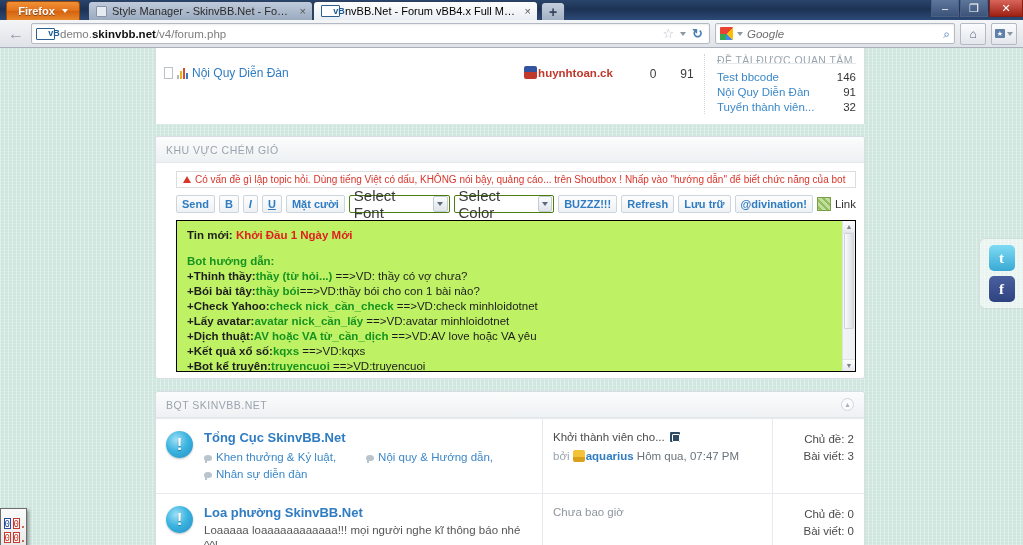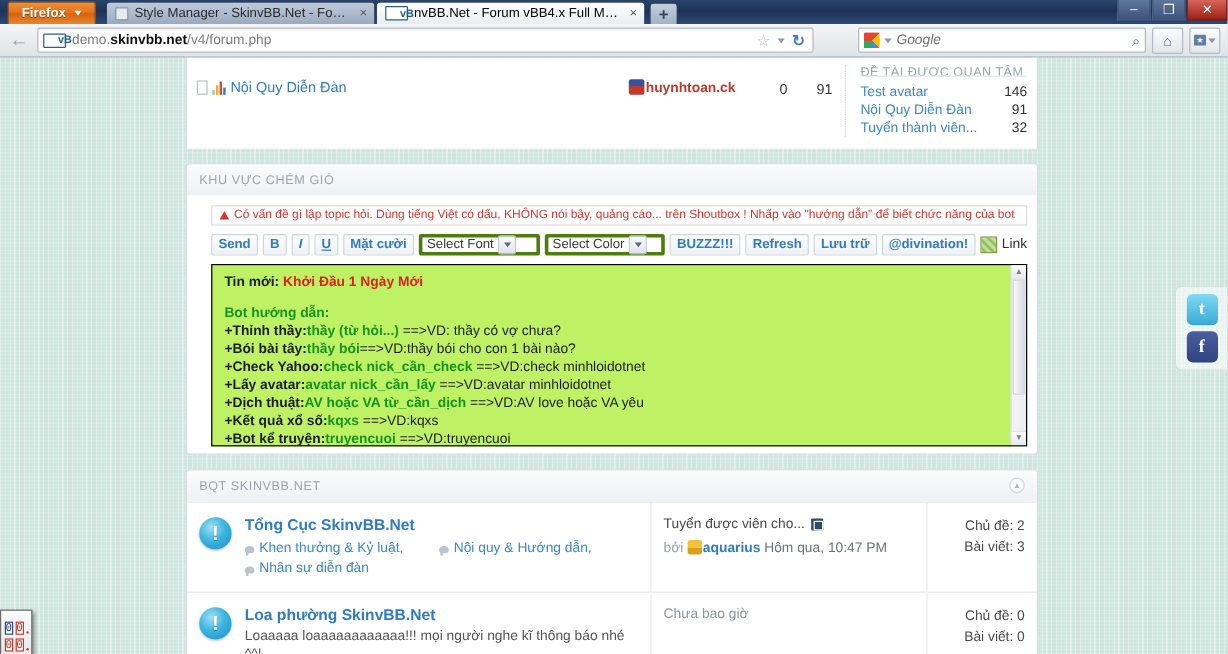--- a/index.html
+++ b/index.html
@@ -93,21 +93,20 @@
   .urltext { flex:1; font-size:11.5px; color:#7d7d7d; white-space:nowrap; }
   .urltext b { color:#111; font-weight:bold; }
   .url-icons { display:flex; align-items:center; gap:6px; padding-right:2px; }
   .star { color:#b9bfc7; font-size:13px; }
   .dd-caret { width:0;height:0;border-left:3.5px solid transparent;border-right:3.5px solid transparent;border-top:4px solid #8d97a3; }
   .reload { color:#4a7fb5; font-size:13px; font-weight:bold; }
   .searchbar {
     width:240px; height:21px; background:#fff; border:1px solid #b3bac4; border-radius:2px;
     display:flex;align-items:center;padding:0 4px;gap:4px;
     box-shadow: inset 0 1px 2px rgba(0,0,0,.08);
-    margin-left: 32px;
   }
   .gicon { width:13px;height:13px; position:relative; flex:none;
     background:
       linear-gradient(to bottom right,#ea4335 0 50%, transparent 50%),
       linear-gradient(to bottom left,#fbbc05 0 50%, transparent 50%);
     background-color:#4285f4; border-radius:1px; }
   .gicon:after{ content:""; position:absolute; left:0;bottom:0; width:6px;height:6px;background:#34a853; }
   .searchtext { flex:1; color:#6f6f6f; font-size:11.5px; font-style:italic; }
   .magnify { color:#4a7fb5; font-size:12px; }
   .homebtn, .bmbtn {
@@ -177,23 +176,23 @@
   }
   .warn-tri { width:0;height:0;border-left:4px solid transparent;border-right:4px solid transparent;border-bottom:7px solid #d9352b;flex:none;}
   .sb-toolbar { display:flex; align-items:center; gap:4px; margin-top:7px; flex-wrap:nowrap; }
   .sb-btn {
     background:linear-gradient(to bottom,#fdfdfd,#eef1f4);
     border:1px solid #cdd5dc; border-radius:2px;
     color:#2f7cc2; font-weight:bold; font-size:11px;
     padding:2px 5px; white-space:nowrap;
   }
   .sb-select {
-    background:#fff; border:3px solid #4d7c0f; border-radius:2px;
-    height:18px; display:flex; align-items:center; 
-    font-size:11px; color:#3a3a3a; padding-left:4px; min-width:96px;
+    background:#fff; border:1px solid #4d7c0f; border-radius:2px;
+    height:18px; display:flex; align-items:center; justify-content:space-between;
+    font-size:15px; color:#3a3a3a; padding-left:4px; min-width:96px;
   }
   .sel-arrow { width:15px;height:16px; margin:0 1px 0 4px;
     background:linear-gradient(to bottom,#fbfcfd,#dfe4ea);
     border:1px solid #c3cbd3; border-radius:2px;
     display:flex;align-items:center;justify-content:center; }
   .sel-arrow i { width:0;height:0;border-left:3.5px solid transparent;border-right:3.5px solid transparent;border-top:4px solid #5d6b79; }
   .link-icon { width:14px;height:14px;border:1px solid #7a9e4e;
     background:linear-gradient(45deg,#c3dd9a 25%,#8fbf5e 25% 50%,#c3dd9a 50% 75%,#8fbf5e 75%);
     background-size:7px 7px; flex:none; }
   .link-text { color:#333; font-size:11.5px; }
@@ -357,21 +356,21 @@
           <a class="fr-link">Nội Quy Diễn Đàn</a>
         </div>
         <div class="fr-lastpost">
           <span class="poster-av"></span><span class="poster">huynhtoan.ck</span>
         </div>
         <div class="fr-num">0</div>
         <div class="fr-num">91</div>
         <div class="fr-right-pane">
           <div class="fr-right-head">Đề tài được quan tâm</div>
           <div class="hot-item">
-            <a>Test avatar</a>
+            <a>Test bbcode</a>
             <span>146</span>
           </div>
           <div class="hot-item">
             <a>Nội Quy Diễn Đàn</a>
             <span>91</span>
           </div>
           <div class="hot-item">
             <a>Tuyển thành viên...</a>
             <span>32</span>
           </div>
@@ -466,27 +465,27 @@
                 <span>Nội quy &amp; Hướng dẫn,</span>
               </span>
             <span class="sub">
                 <i class="sub-bullet"></i>
                 <span>Nhân sự diễn đàn</span>
               </span>
           </div>
         </div>
         <div class="fcol-last">
           <div class="lp-title">
-            <a>Tuyển được viên cho...</a>
+            <a>Khởi thành viên cho...</a>
             <span class="jump-icon"></span>
           </div>
           <div class="lp-by">
             <span>bởi</span>
             <span class="av-mini"></span><span class="u">aquarius</span>
-            <span class="t">Hôm qua, 10:47 PM</span>
+            <span class="t">Hôm qua, 07:47 PM</span>
           </div>
         </div>
         <div class="fcol-stats">
           <div>Chủ đề: 2</div>
           <div>Bài viết: 3</div>
         </div>
       </div>
 
       <div class="frow">
         <div class="fcol-icon">

